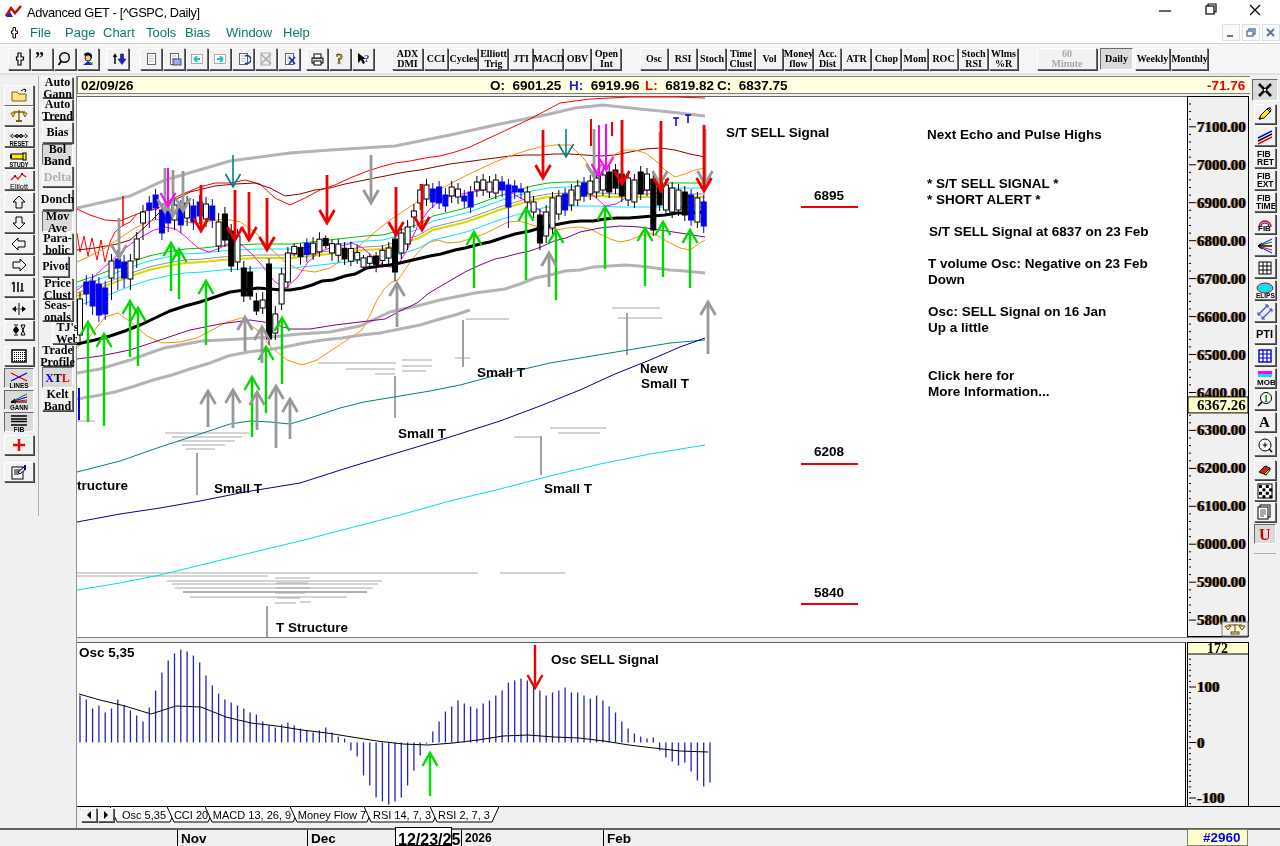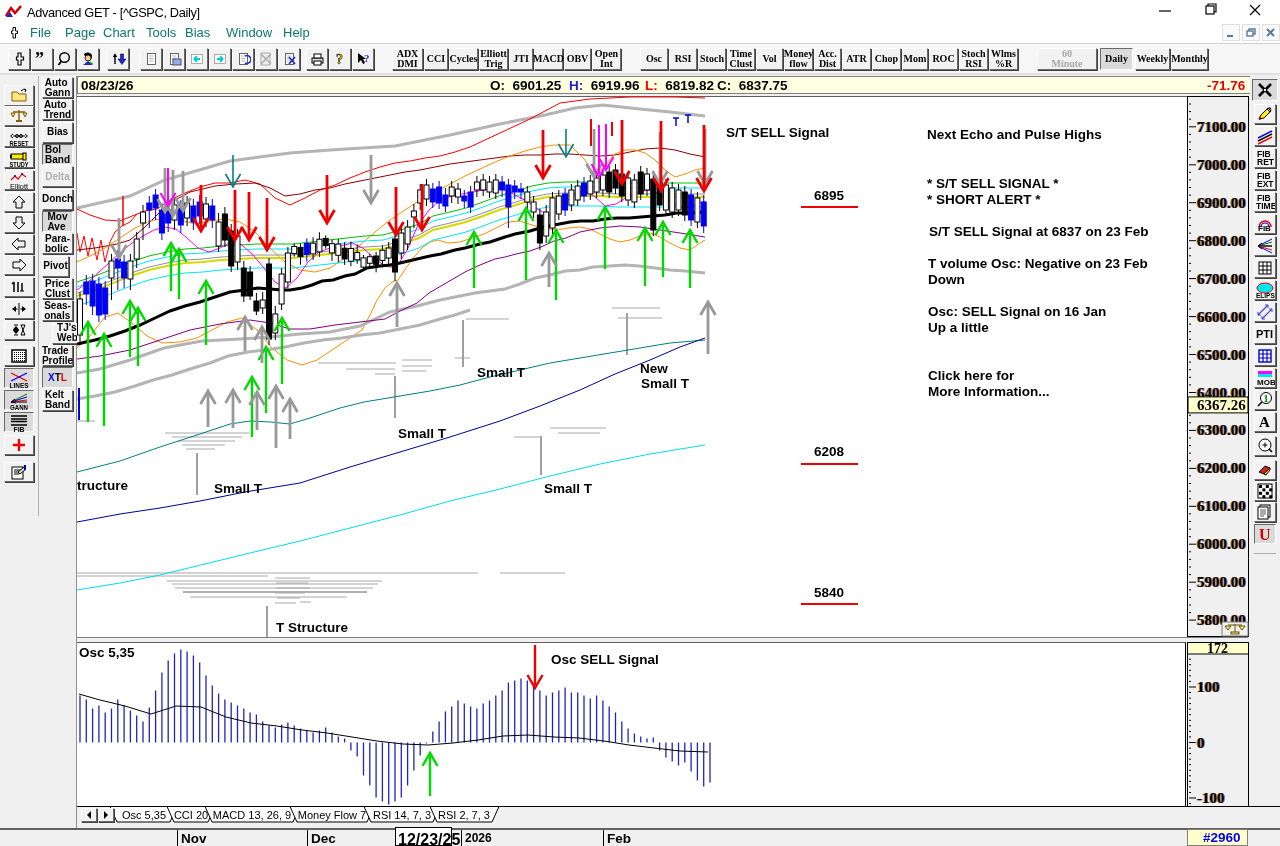--- a/index.html
+++ b/index.html
@@ -1,18 +1,18 @@
 <!DOCTYPE html>
 <html><head><meta charset="utf-8"><style>
 *{margin:0;padding:0;box-sizing:border-box}
 body{width:1280px;height:846px;position:relative;overflow:hidden;background:#f0f0f0;font-family:"Liberation Sans",sans-serif}
 .abs{position:absolute}
 .tbtn{position:absolute;background:#f2f2f2;border:1px solid;border-color:#ffffff #6a6a6a #6a6a6a #ffffff;box-shadow:1px 1px 0 #404040;display:flex;align-items:center;justify-content:center}
 .tbtn.pressed{border-color:#6a6a6a #ffffff #ffffff #6a6a6a;box-shadow:none;background:#f6f6f6;background-image:radial-gradient(#dadada 1px,transparent 0);background-size:2px 2px}
-.sbtn{position:absolute;background:#f2f2f2;border:1px solid;border-color:#ffffff #6a6a6a #6a6a6a #ffffff;box-shadow:1px 1px 0 #404040;display:flex;align-items:center;justify-content:center;text-align:left;font-family:Liberation Sans, sans-serif;font-size:10px;font-weight:bold;line-height:1}
+.sbtn{position:absolute;background:#f2f2f2;border:1px solid;border-color:#ffffff #6a6a6a #6a6a6a #ffffff;box-shadow:1px 1px 0 #404040;display:flex;align-items:center;justify-content:center;text-align:center;font-family:Liberation Serif, serif;font-size:12px;font-weight:bold;line-height:1}
 .sbtn.pressed{border-color:#6a6a6a #fff #fff #6a6a6a;box-shadow:none;background-image:radial-gradient(#dadada 1px,transparent 0);background-size:2px 2px}
 .sbtn.disabled{color:#b0b0b0}
 .l2{display:flex;flex-direction:column;gap:0px}
 .ttxt{position:absolute;font-family:"Liberation Serif",serif;font-size:10px;font-weight:bold;text-align:center;line-height:1.05;display:flex;align-items:center;justify-content:center}
 .menu{position:absolute;top:25px;font-size:13px;color:#0f766e}
 .bold{font-weight:bold}
 </style></head><body>
 
 <div class="abs" style="left:0;top:0;width:1280px;height:23px;background:#ffffff"></div>
 <svg class="abs" width="18" height="16" viewBox="0 0 18 16" style="left:5px;top:4px">
@@ -248,21 +248,21 @@
     <div class="l2">
       <span>60</span>
       <span>Minute</span>
     </div>
   </div>
 <div class="tbtn ttxt pressed" style="left:1100px;top:48px;width:33px;height:22px">Daily</div>
 <div class="tbtn ttxt" style="left:1135px;top:48px;width:35px;height:22px">Weekly</div>
 <div class="tbtn ttxt" style="left:1171px;top:48px;width:37px;height:22px">Monthly</div>
 
 <div class="abs" style="left:77px;top:76px;width:1173px;height:18px;background:#ffffe1;border:1px solid #808080;border-right:none"></div>
-<div class="abs bold" style="left:81px;top:78px;font-size:13.5px">08/23/26</div>
+<div class="abs bold" style="left:81px;top:78px;font-size:13.5px">02/09/26</div>
 <div class="abs bold" style="left:490px;top:78px;font-size:13.5px">O:&nbsp; 6901.25</div>
 <div class="abs bold" style="left:569px;top:78px;font-size:13.5px"><span style="color:#2222cc">H:</span>&nbsp; 6919.96</div>
 <div class="abs bold" style="left:645px;top:78px;font-size:13.5px"><span style="color:#ee0000">L:</span>&nbsp; 6819.82</div>
 <div class="abs bold" style="left:717px;top:78px;font-size:13.5px">C:&nbsp; 6837.75</div>
 <div class="abs bold" style="left:1207px;top:78px;font-size:13.5px;color:#ee0000">-71.76</div>
 
 <div class="abs" style="left:0;top:75px;width:77px;height:771px;background:#f0f0f0"></div>
 <div class="abs" style="left:38px;top:76px;width:1px;height:440px;background:#b0b0b0"></div>
 <div class="abs" style="left:76px;top:76px;width:1px;height:770px;background:#909090"></div>
 <div class="tbtn" style="left:4px;top:85px;width:30px;height:21px">

